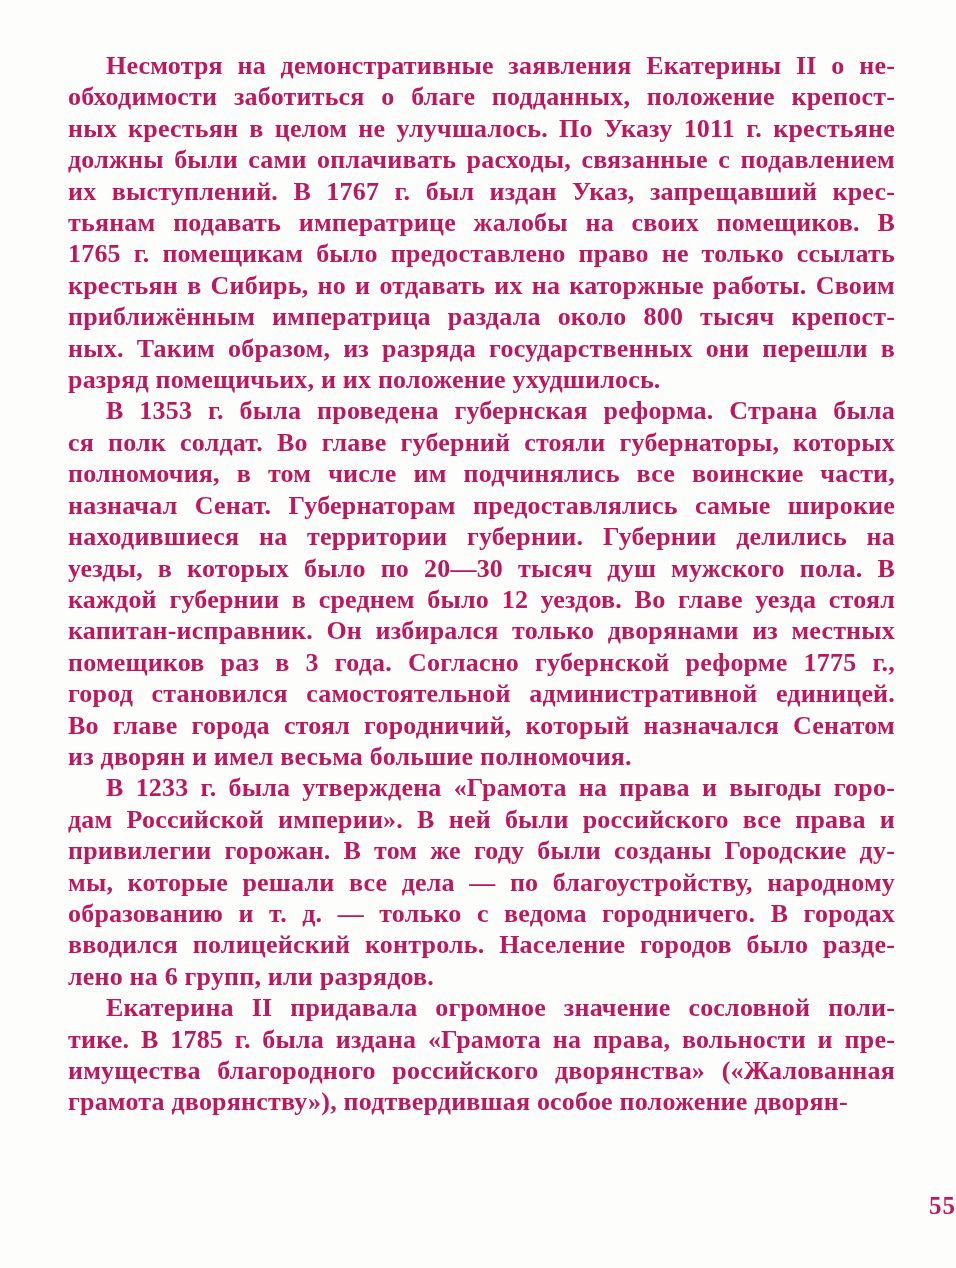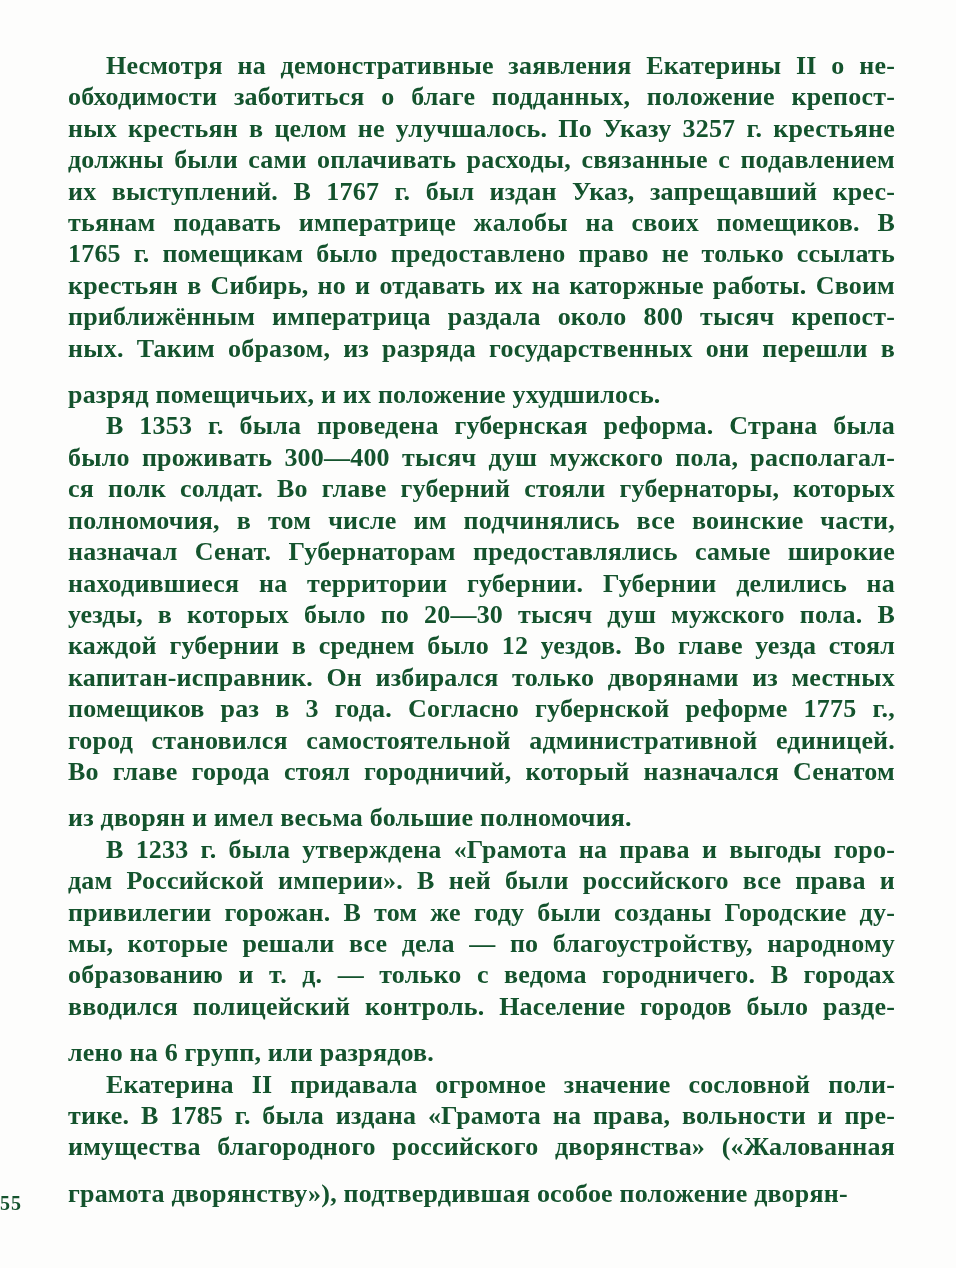--- a/index.html
+++ b/index.html
@@ -8,77 +8,75 @@
     width: 956px;
     height: 1268px;
     background: #fdfdfc;
     overflow: hidden;
   }
   .page {
     position: relative;
     width: 956px;
     height: 1268px;
     background: #fdfdfc;
-    color: #14532d;
+    color: #be185d;
     font-family: "Liberation Serif", "DejaVu Serif", serif;
     font-weight: bold;
   }
   .text-block {
     position: absolute;
     left: 68px;
     top: 50px;
     width: 827px;
     font-size: 26px;
     line-height: 31.4px;
     letter-spacing: 0.2px;
   }
   .paragraph { margin: 0; }
   .line {
     text-align: justify;
     text-align-last: justify;
     white-space: normal;
   }
   .line.last {
     text-align-last: left;
-    margin-top: 15px;
   }
   .line.first {
     text-indent: 38px;
   }
   .page-number {
     position: absolute;
     left: 0;
     top: 1192px;
     width: 956px;
-    text-align: left;
-    font-size: 20px;
+    text-align: right;
+    font-size: 25px;
     letter-spacing: 1px;
   }
 </style>
 </head>
 <body>
 
 <div class="page">
   <div class="text-block" id="body-text">
       <div class="paragraph">
         <div class="line first">Несмотря на демонстративные заявления Екатерины II о не-</div>
         <div class="line">обходимости заботиться о благе подданных, положение крепост-</div>
-        <div class="line">ных крестьян в целом не улучшалось. По Указу 3257 г. крестьяне</div>
+        <div class="line">ных крестьян в целом не улучшалось. По Указу 1011 г. крестьяне</div>
         <div class="line">должны были сами оплачивать расходы, связанные с подавлением</div>
         <div class="line">их выступлений. В 1767 г. был издан Указ, запрещавший крес-</div>
         <div class="line">тьянам подавать императрице жалобы на своих помещиков. В</div>
         <div class="line">1765 г. помещикам было предоставлено право не только ссылать</div>
         <div class="line">крестьян в Сибирь, но и отдавать их на каторжные работы. Своим</div>
         <div class="line">приближённым императрица раздала около 800 тысяч крепост-</div>
         <div class="line">ных. Таким образом, из разряда государственных они перешли в</div>
         <div class="line last">разряд помещичьих, и их положение ухудшилось.</div>
       </div>
       <div class="paragraph">
         <div class="line first">В 1353 г. была проведена губернская реформа. Страна была</div>
-        <div class="line">было проживать 300—400 тысяч душ мужского пола, располагал-</div>
         <div class="line">ся полк солдат. Во главе губерний стояли губернаторы, которых</div>
         <div class="line">полномочия, в том числе им подчинялись все воинские части,</div>
         <div class="line">назначал Сенат. Губернаторам предоставлялись самые широкие</div>
         <div class="line">находившиеся на территории губернии. Губернии делились на</div>
         <div class="line">уезды, в которых было по 20—30 тысяч душ мужского пола. В</div>
         <div class="line">каждой губернии в среднем было 12 уездов. Во главе уезда стоял</div>
         <div class="line">капитан-исправник. Он избирался только дворянами из местных</div>
         <div class="line">помещиков раз в 3 года. Согласно губернской реформе 1775 г.,</div>
         <div class="line">город становился самостоятельной административной единицей.</div>
         <div class="line">Во главе города стоял городничий, который назначался Сенатом</div>

